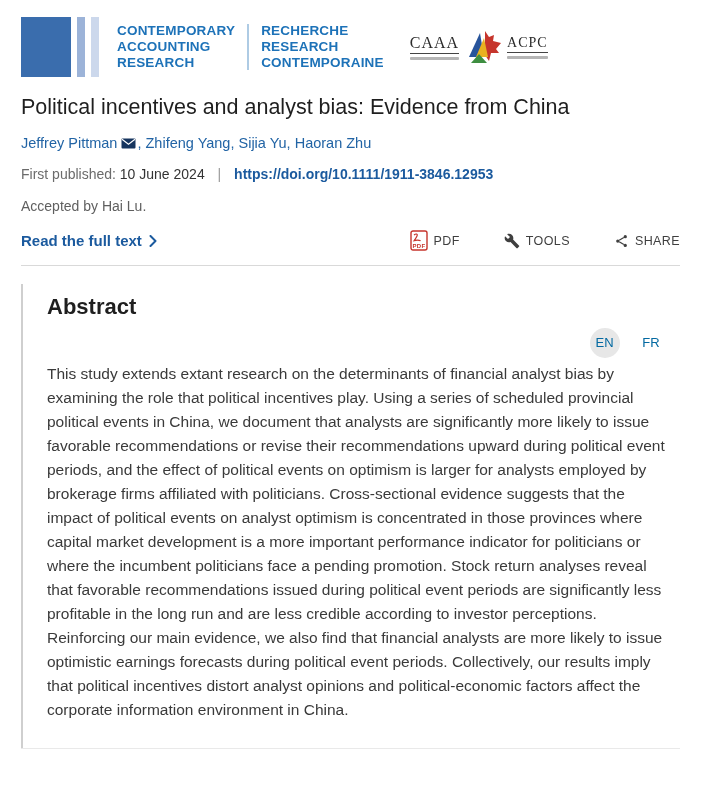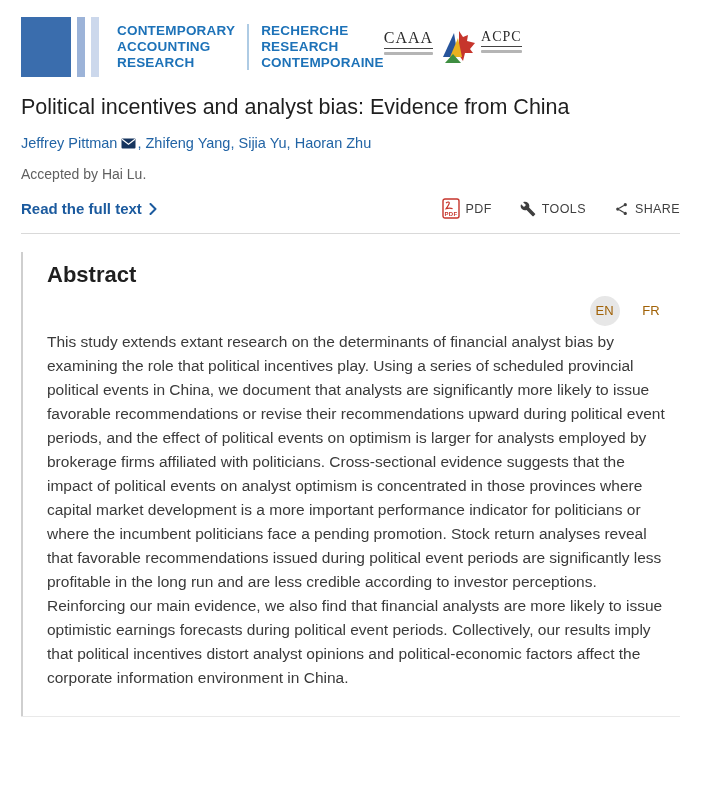--- a/index.html
+++ b/index.html
@@ -12,21 +12,21 @@
   .logo-block { display: flex; height: 60px; align-items: stretch; }
   .logo-solid  { width: 50px; background: #3a6dad; }
   .logo-gap    { width: 6px;  background: #fff; }
   .logo-stripe1{ width: 8px;  background: #9cb3d8; }
   .logo-stripe2{ width: 8px;  background: #ccd8ec; }
   .journal-names { display: flex; align-items: center; margin-left: 18px; }
   .jname { font-weight: bold; font-size: 13.5px; line-height: 1.18; color: #1d72b8;
            letter-spacing: 0.2px; font-stretch: condensed; }
   .jname span { display: block; }
   .jdivider { width: 2px; height: 46px; background: #aecbe4; margin: 0 12px; }
-  .assoc-logo { display: flex; align-items: flex-start; }
+  .assoc-logo { display: flex; align-items: center; margin-left: 26px; }
   .assoc-text { font-family: "Liberation Serif", serif; font-size: 16px; color: #2b2b2b;
                 letter-spacing: 1px; text-align: center; }
   .assoc-text .word { border-bottom: 1.5px solid #444; padding-bottom: 1px; display: inline-block; }
   .assoc-sub { height: 3px; background: #b5b5b5; margin-top: 3px; border-radius: 1px; }
   .leaf { margin: 0 4px; }
 
   
   .kicker { font-size: 13px; color: #4d4d4d; margin: 6px 0 12px; }
   .title  { font-size: 21.5px; font-weight: 400; color: #1f1f1f; margin-bottom: 15px; }
   .authors { font-size: 14.5px; color: #2264a5; margin-bottom: 15px; }
@@ -36,31 +36,31 @@
   .pub-label { color: #6b6b6b; }
   .pub-date { color: #333; }
   .pub-sep { color: #999; margin: 0 9px; }
   .doi-link { color: #1b5a9e; font-weight: bold; cursor: pointer; text-decoration: none; }
   .accepted { font-size: 14px; color: #5f5f5f; }
 
   
   .action-row { display: flex; justify-content: space-between; align-items: center; margin-bottom: 14px; margin-top: 16px; }
   .read-link { font-size: 15px; font-weight: bold; color: #1b5a9e; cursor: pointer; display: inline-flex; align-items: center; }
   .read-link svg { margin-left: 7px; }
-  .tools { display: flex; align-items: center; gap: 28px; }
+  .tools { display: flex; align-items: center; gap: 44px; }
   .tool-btn { display: inline-flex; align-items: center; gap: 6px; font-size: 12.5px;
               color: #3f3f3f; letter-spacing: 0.4px; cursor: pointer; }
   hr.rule { border: 0; border-top: 1px solid #d9d9d9; }
 
   
   .abstract { margin-top: 18px; border-left: 2px solid #cfcfcf; padding: 10px 0 26px 24px; }
   .abstract-heading { font-size: 22px; font-weight: 700; color: #1f1f1f; margin-bottom: 8px; }
   .lang-row { text-align: right; padding-right: 14px; margin-bottom: 4px; }
   .lang-btn { display: inline-block; width: 30px; height: 30px; line-height: 30px; text-align: center;
-              font-size: 13px; color: #a16207; cursor: pointer; border-radius: 50%; }
+              font-size: 13px; color: #0369a1; cursor: pointer; border-radius: 50%; }
   .lang-btn.active { background: #e7e7e7; }
   .lang-btn + .lang-btn { margin-left: 12px; }
   .abstract-text { font-size: 15.5px; line-height: 1.55; color: #3a3a3a; width: 618px; }
   hr.bottom-rule { border: 0; border-top: 1px solid #e9e9e9; }
 </style>
 </head>
 <body>
 
 <div class="page">
 
@@ -106,20 +106,26 @@
 
   <h1 class="title">Political incentives and analyst bias: Evidence from China</h1>
 
   <div class="authors">
     <span class="author-link">Jeffrey Pittman</span><svg class="env-icon" width="15" height="11" viewBox="0 0 15 11">
         <rect x="0.5" y="0.5" width="14" height="10" rx="1" fill="#16355f"></rect>
         <path d="M1,1.2 L7.5,6.2 L14,1.2" stroke="#fff" stroke-width="1.1" fill="none"></path>
       </svg><span>, </span><span class="author-link">Zhifeng Yang</span><span>, </span><span class="author-link">Sijia Yu</span><span>, </span><span class="author-link">Haoran Zhu</span>
   </div>
 
+  <div class="pub-row">
+    <span class="pub-label">First published:</span>
+    <span class="pub-date">10 June 2024</span>
+    <span class="pub-sep">|</span>
+    <a class="doi-link">https://doi.org/10.1111/1911-3846.12953</a>
+  </div>
 
   <div class="accepted">Accepted by Hai Lu.</div>
 
   <div class="action-row">
     <span class="read-link">
       <span>Read the full text</span>
       <svg width="8" height="12" viewBox="0 0 8 12">
         <polyline points="1.5,1 6.5,6 1.5,11" fill="none" stroke="#1b5a9e" stroke-width="2" stroke-linecap="round" stroke-linejoin="round"></polyline>
       </svg>
     </span>

